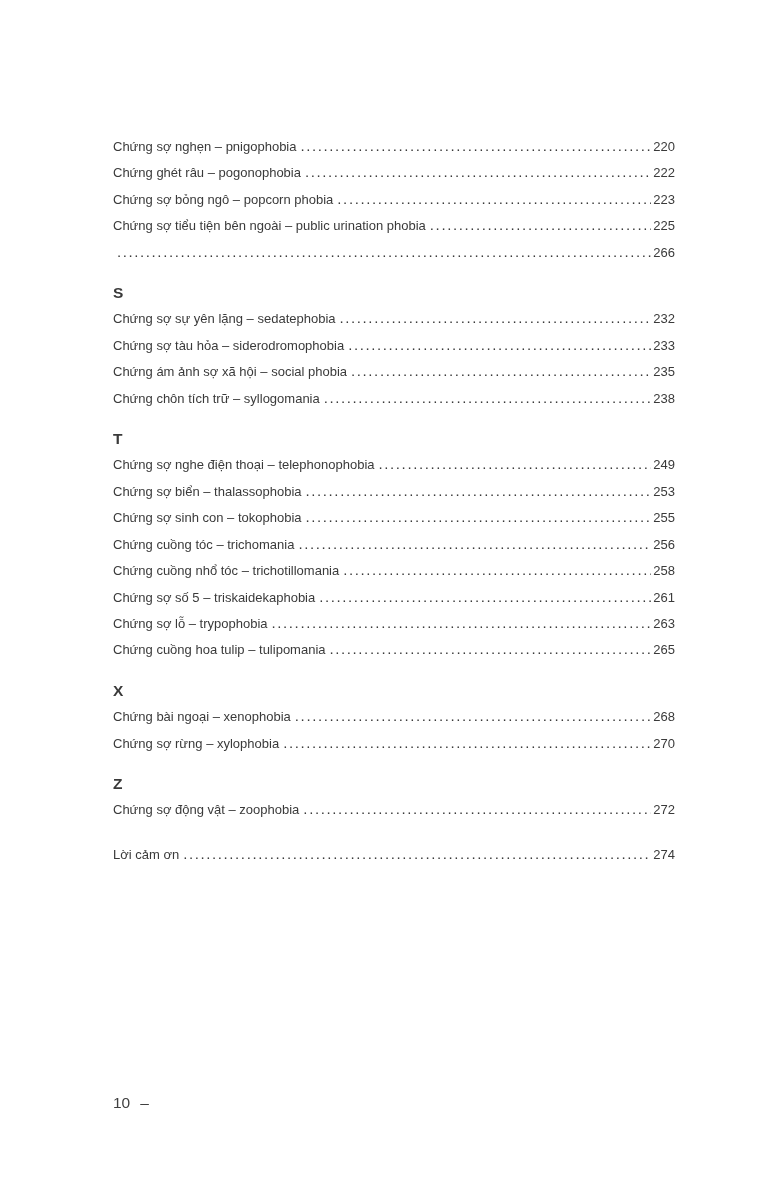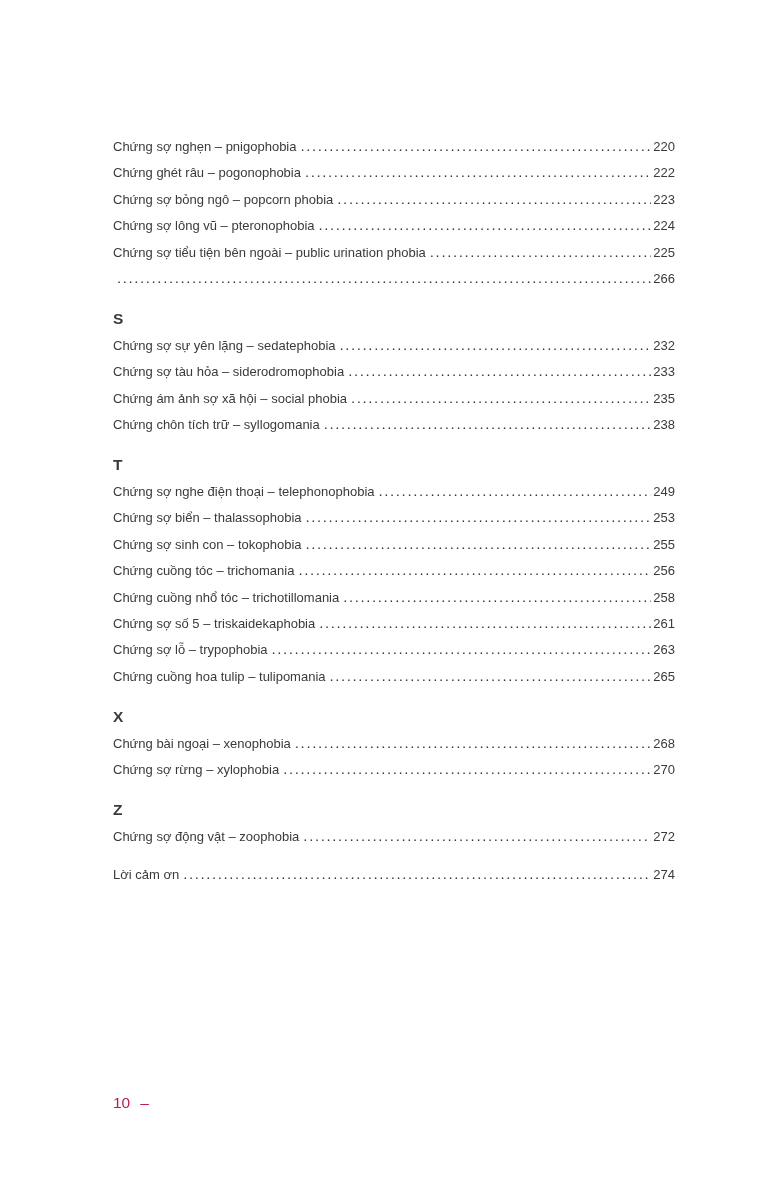--- a/index.html
+++ b/index.html
@@ -40,28 +40,28 @@
     font-size: 15px;
   }
   .entry .pagenum { white-space: nowrap; }
   .section-letter {
     font-weight: bold;
     font-size: 15.5px;
     line-height: 25.4px;
     margin-top: 15px;
     color: #3a3a3a;
   }
-  .entry.extra-gap { margin-top: 12px; text-align: right; }
+  .entry.extra-gap { margin-top: 18px; text-align: right; }
   .footer {
     position: absolute;
     left: 113px;
     top: 1093px;
     font-size: 15.5px;
     line-height: 20px;
-    color: #be185d;
+    color: #404040;
   }
   .footer .dash { margin-left: 10px; }
 </style>
 </head>
 <body>
 
 <div class="page">
   <div class="content">
       <div class="entry">
         <span class="title">Chứng sợ nghẹn – pnigophobia</span>
@@ -70,25 +70,20 @@
       </div>
       <div class="entry">
         <span class="title">Chứng ghét râu – pogonophobia</span>
         <span class="dots"></span>
         <span class="pagenum">222</span>
       </div>
       <div class="entry">
         <span class="title">Chứng sợ bỏng ngô – popcorn phobia</span>
         <span class="dots"></span>
         <span class="pagenum">223</span>
-      </div>
-      <div class="entry">
-        <span class="title">Chứng sợ lông vũ – pteronophobia</span>
-        <span class="dots"></span>
-        <span class="pagenum">224</span>
       </div>
       <div class="entry">
         <span class="title">Chứng sợ tiểu tiện bên ngoài – public urination phobia</span>
         <span class="dots"></span>
         <span class="pagenum">225</span>
       </div>
       <div class="entry">
         <span class="dots"></span>
         <span class="pagenum">266</span>
       </div>

